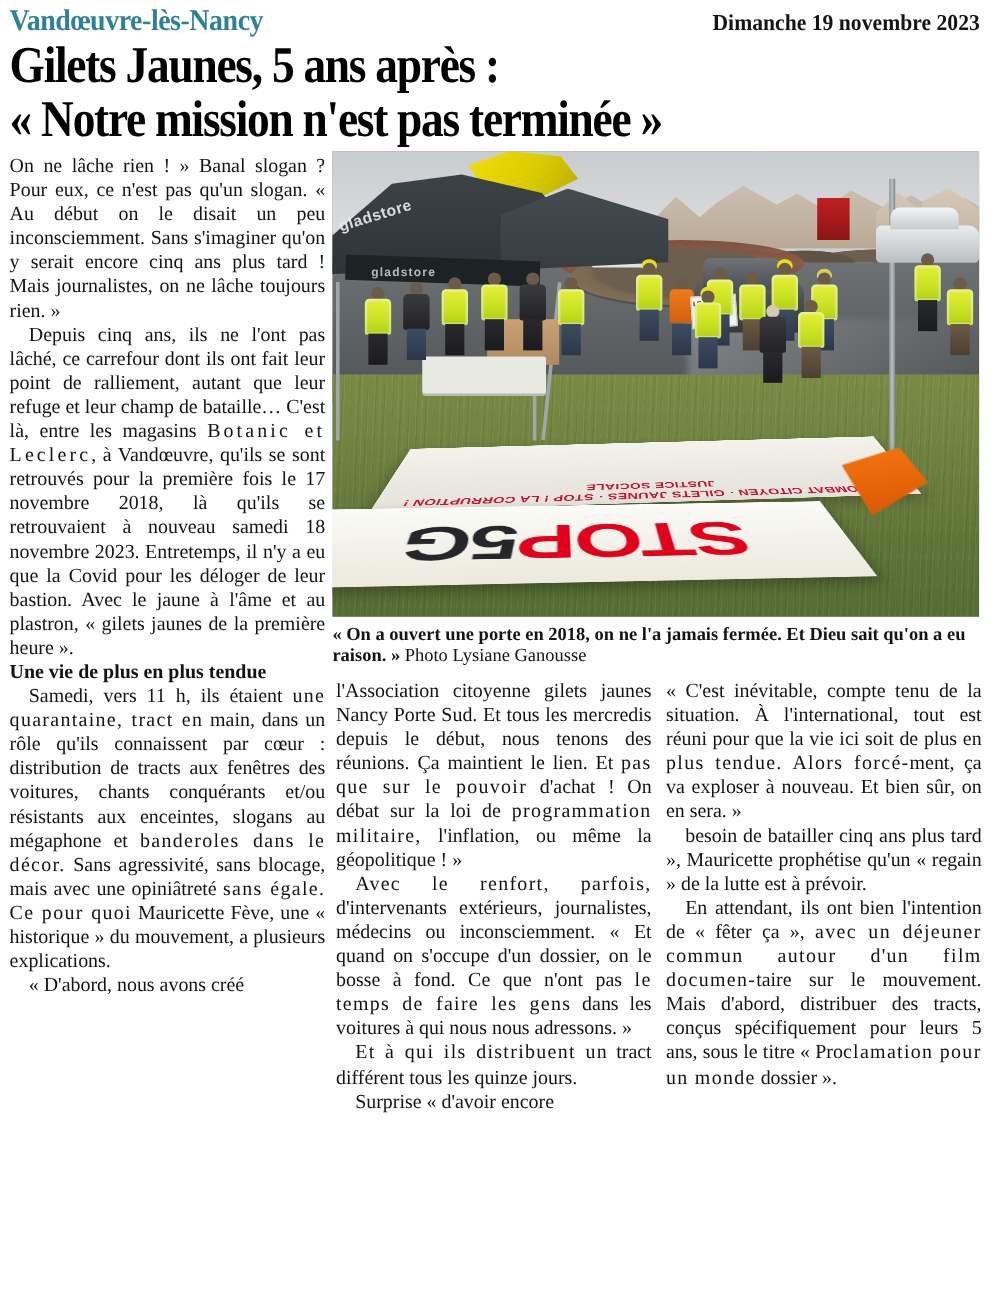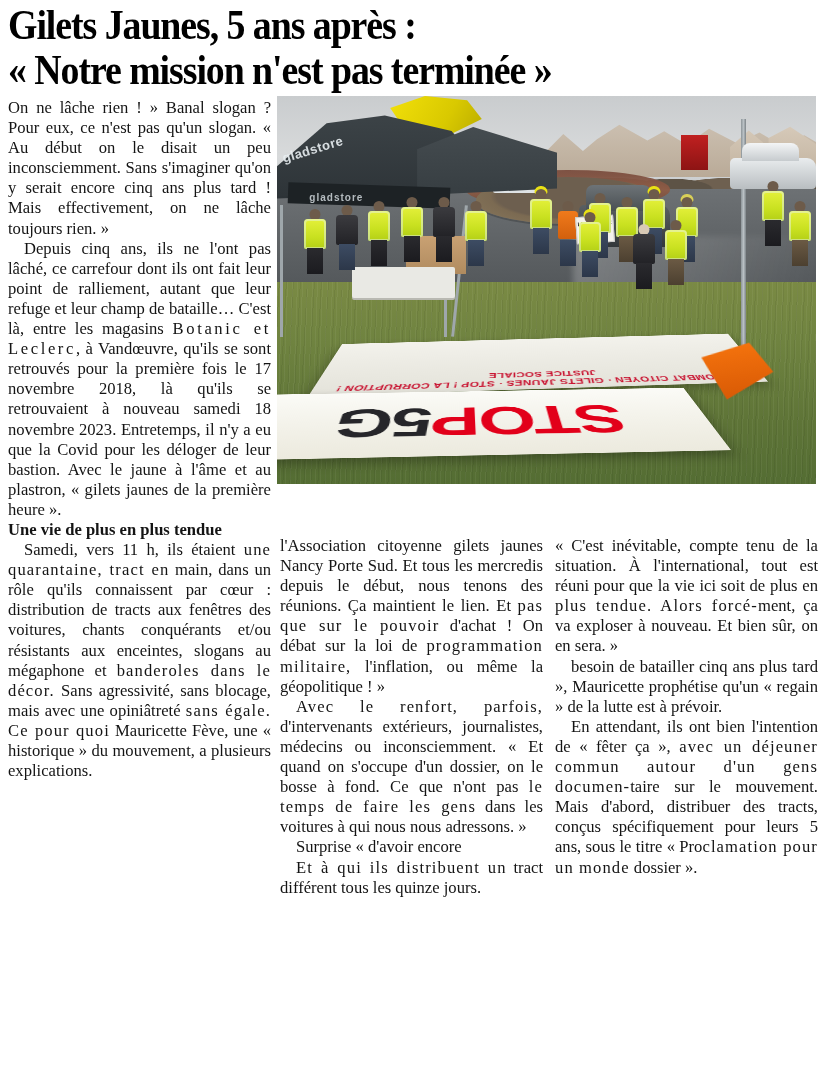--- a/index.html
+++ b/index.html
@@ -320,31 +320,36 @@
   .box-cardboard{
     position:absolute; left:24%; top:36%; width:11%; height:10%;
     background:linear-gradient(#c9a173,#b08b5f);
   }
 </style>
 </head>
 <body>
 
 <div class="page">
 
+  <div class="masthead-row">
+    <div class="locality">Vandœuvre-lès-Nancy</div>
+    <div class="dateline">Dimanche 19 novembre 2023</div>
+  </div>
 
   <div class="headline hl1">Gilets Jaunes, 5 ans après :</div>
   <div class="headline hl2">« Notre mission n'est pas terminée »</div>
 
   <div class="content" style="height:940px;">
 
     <div class="col col1">
-      <p>On ne lâche rien ! » Banal slogan ? Pour eux, ce n'est pas qu'un slogan. « Au début on le disait un peu inconsciemment. Sans s'imaginer qu'on y serait encore cinq ans plus tard ! Mais effectivement, on ne lâche toujours rien. »</p>
+      <p>On ne lâche rien ! » Banal slogan ? Pour eux, ce n'est pas qu'un slogan. « Au début on le disait un peu inconsciemment. Sans s'imaginer qu'on y serait encore cinq ans plus tard ! Mais journalistes, on ne lâche toujours rien. »</p>
       <p><span>Depuis cinq ans, ils ne l'ont pas lâché, ce carrefour dont ils ont fait leur point de ralliement, autant que leur refuge et leur champ de bataille… C'est là, entre les magasins </span><span class="spaced">Botanic et Leclerc</span><span>, à Vandœuvre, qu'ils se sont retrouvés pour la première fois le 17 novembre 2018, là qu'ils se retrouvaient à nouveau samedi 18 novembre 2023. Entretemps, il n'y a eu que la Covid pour les déloger de leur bastion. Avec le jaune à l'âme et au plastron, « gilets jaunes de la première heure ».</span></p>
       <p class="subhead">Une vie de plus en plus tendue</p>
       <p style="text-indent:16px;"><span>Samedi, vers 11 h, ils étaient </span><span class="spaced-sm">une quarantaine, tract en</span><span> main, dans un rôle qu'ils connaissent par cœur : distribution de tracts aux fenêtres des voitures, chants conquérants et/ou résistants aux enceintes, slogans au mégaphone et </span><span class="spaced-sm">banderoles dans le décor.</span><span> Sans agressivité, sans blocage, mais avec une opiniâtreté </span><span class="spaced-sm">sans égale. Ce pour quoi</span><span> Mauricette Fève, une « historique » du mouvement, a plusieurs explications.</span></p>
+      <p>« D'abord, nous avons créé</p>
     </div>
 
     <div class="photo-wrap">
       <div class="photo">
         <div class="sky"></div>
         <div class="houses"></div>
         <div class="house2"></div>
         <div class="treeline"></div>
         <div class="road"></div>
         <div class="road-shine"></div>
@@ -469,29 +474,32 @@
 
         <div class="banner-back">
           <div class="btxt">LE COMBAT CITOYEN · GILETS JAUNES · STOP ! LA CORRUPTION ! JUSTICE SOCIALE</div>
         </div>
         <div class="orange-flag"></div>
         <div class="banner-front">
           <div class="big"><span class="stop">STOP</span><span class="fiveg">5G</span></div>
         </div>
       </div>
 
+      <div class="caption">
+        <b>« On a ouvert une porte en 2018, on ne l'a jamais fermée. Et Dieu sait qu'on a eu raison. »</b><span class="credit"> Photo Lysiane Ganousse</span>
+      </div>
     </div>
 
     <div class="col col2">
       <p><span>l'Association citoyenne gilets jaunes Nancy Porte Sud. Et tous les mercredis depuis le début, nous tenons des réunions. Ça maintient le lien. Et </span><span class="spaced-sm">pas que sur le pouvoir</span><span> d'achat ! On débat sur la loi de </span><span class="spaced-sm">programmation militaire,</span><span> l'inflation, ou même la géopolitique ! »</span></p>
       <p><span class="spaced-sm">Avec le renfort, parfois,</span><span> d'intervenants extérieurs, journalistes, médecins ou inconsciemment. « Et quand on s'occupe d'un dossier, on le bosse à fond. Ce que n'ont pas </span><span class="spaced-sm">le temps de faire les gens</span><span> dans les voitures à qui nous nous adressons. »</span></p>
+      <p><span class="spaced-sm">Et à qui ils distribuent un</span><span> tract différent tous les quinze jours.</span></p>
       <p>Surprise « d'avoir encore</p>
-      <p><span class="spaced-sm">Et à qui ils distribuent un</span><span> tract différent tous les quinze jours.</span></p>
     </div>
 
     <div class="col col3">
       <p><span>« C'est inévitable, compte tenu de la situation. À l'international, tout est réuni pour que la vie ici soit de plus en </span><span class="spaced-sm">plus tendue. Alors forcé-</span><span>ment, ça va exploser à nouveau. Et bien sûr, on en sera. »</span></p>
       <p>besoin de batailler cinq ans plus tard », Mauricette prophétise qu'un « regain » de la lutte est à prévoir.</p>
-      <p><span>En attendant, ils ont bien l'intention de « fêter ça », </span><span class="spaced-sm">avec un déjeuner commun autour d'un gens documen-</span><span>taire sur le mouvement. Mais d'abord, distribuer des tracts, conçus spécifiquement pour leurs 5 ans, sous le titre « Pro</span><span class="spaced-sm">clamation pour un monde</span><span> dossier ».</span></p>
+      <p><span>En attendant, ils ont bien l'intention de « fêter ça », </span><span class="spaced-sm">avec un déjeuner commun autour d'un film documen-</span><span>taire sur le mouvement. Mais d'abord, distribuer des tracts, conçus spécifiquement pour leurs 5 ans, sous le titre « Pro</span><span class="spaced-sm">clamation pour un monde</span><span> dossier ».</span></p>
     </div>
 
   </div>
 </div>
 
 </body></html>

